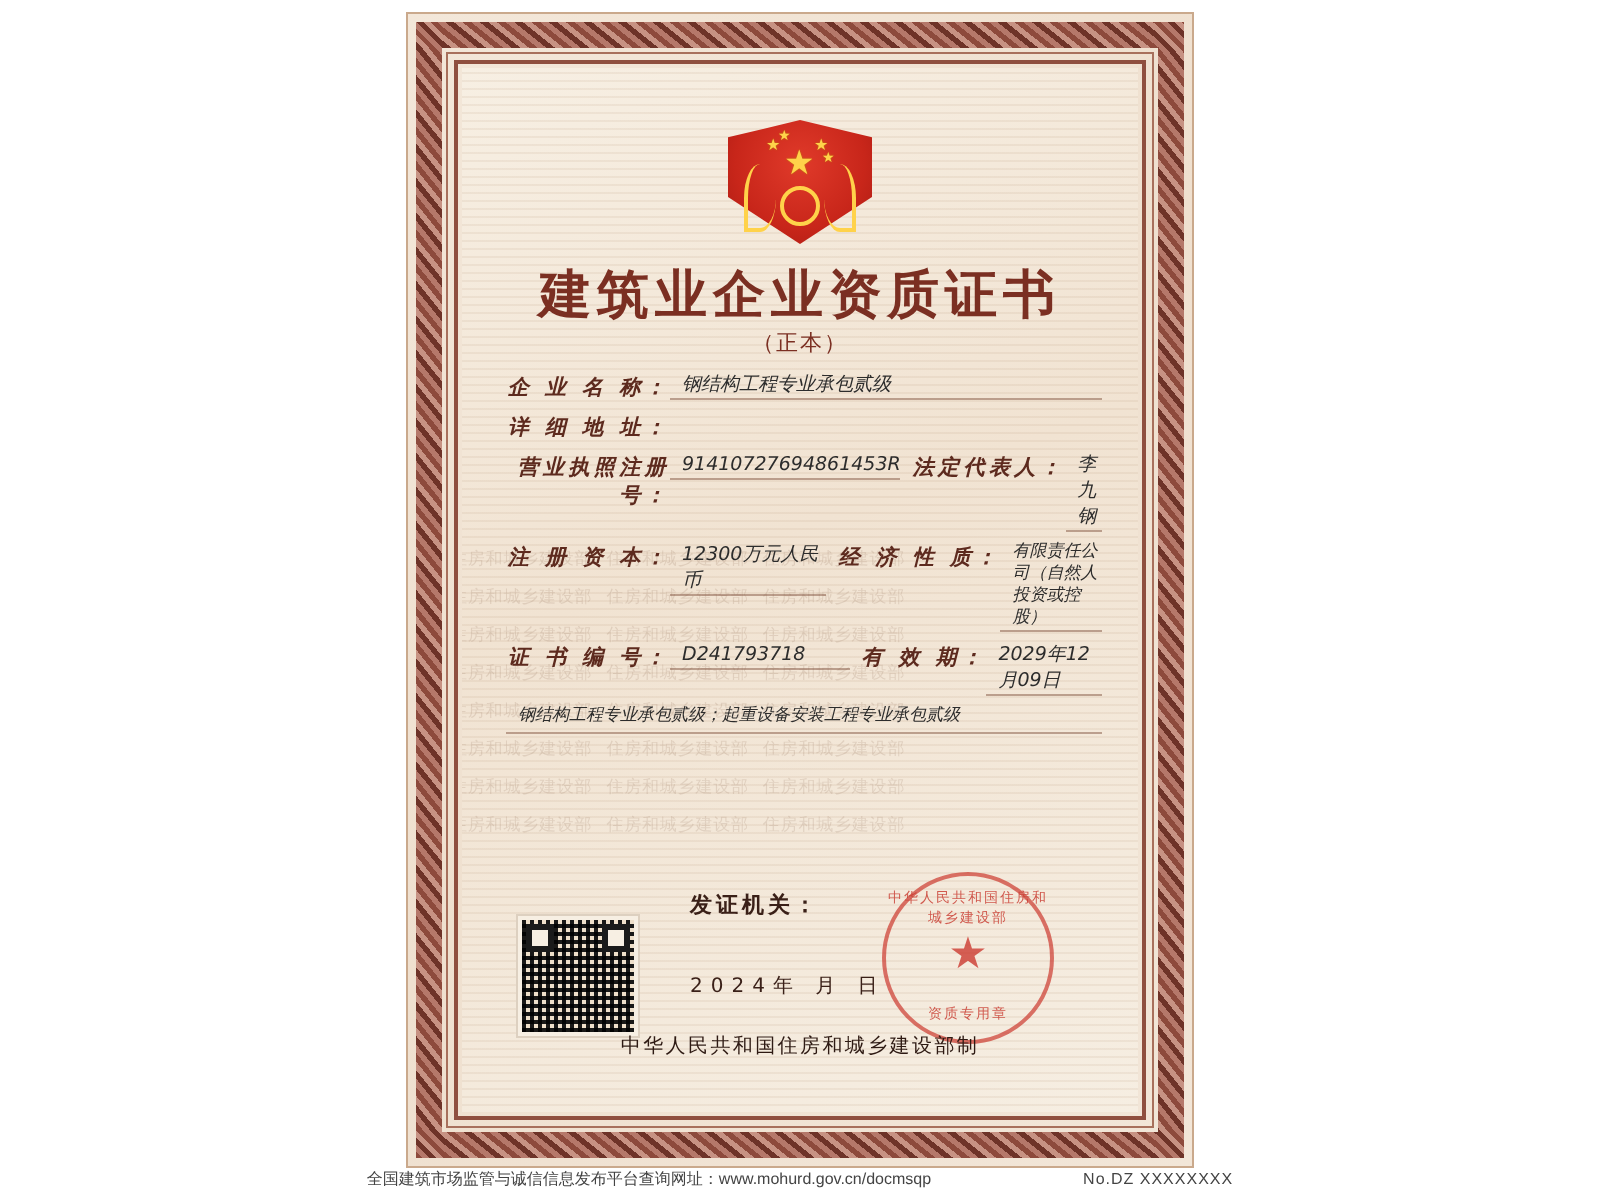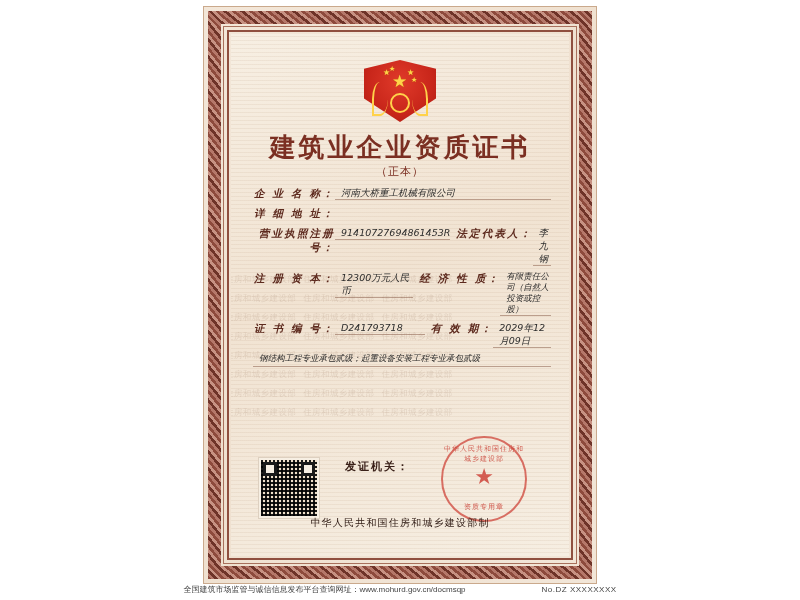--- a/index.html
+++ b/index.html
@@ -422,21 +422,21 @@
         <div class="emblem-wheat-r"></div>
       </div>
 
       <div class="cert-title">建筑业企业资质证书</div>
       <div class="cert-subtitle">（正本）</div>
 
       <div class="fields">
 
         <div class="field-row">
           <div class="fl w1">企 业 名 称：</div>
-          <div class="fv">河南大桥重工机械有限公司</div>
+          <div class="fv">钢结构工程专业承包贰级</div>
         </div>
 
         <div class="field-row">
           <div class="fl w1">详 细 地 址：</div>
         </div>
 
         <div class="field-row">
           <div class="fl w1">营业执照注册号：</div>
           <div class="fv" style="flex:1 1 42%;">91410727694861453R</div>
           <div class="fl mid">法定代表人：</div>
@@ -460,20 +460,21 @@
         <div class="field-row">
           <div class="fv small">钢结构工程专业承包贰级；起重设备安装工程专业承包贰级</div>
         </div>
 
       </div>
 
       <div class="qr"></div>
 
       <div class="issuer-block">
         <div class="issuer-line">发证机关：</div>
+        <div class="date-line">2024年   月   日</div>
       </div>
 
       <div class="seal">
         <div class="seal-top-text">中华人民共和国住房和城乡建设部</div>
         <div class="seal-star">★</div>
         <div class="seal-bottom-text">资质专用章</div>
       </div>
 
       <div class="ministry-line">中华人民共和国住房和城乡建设部制</div>
 

